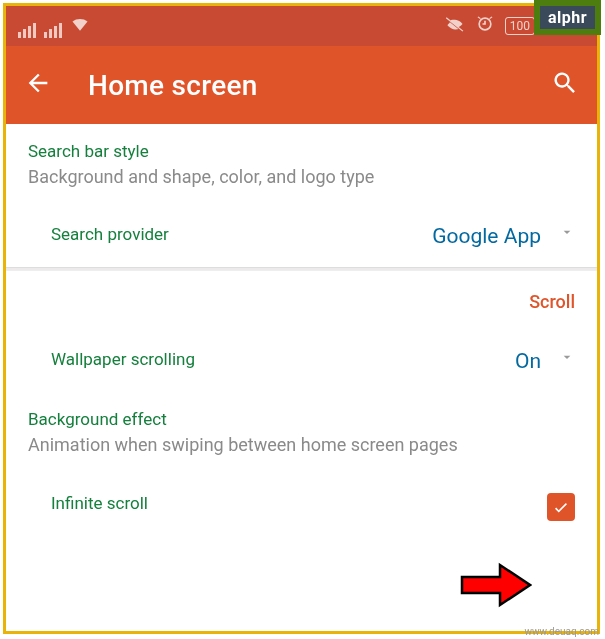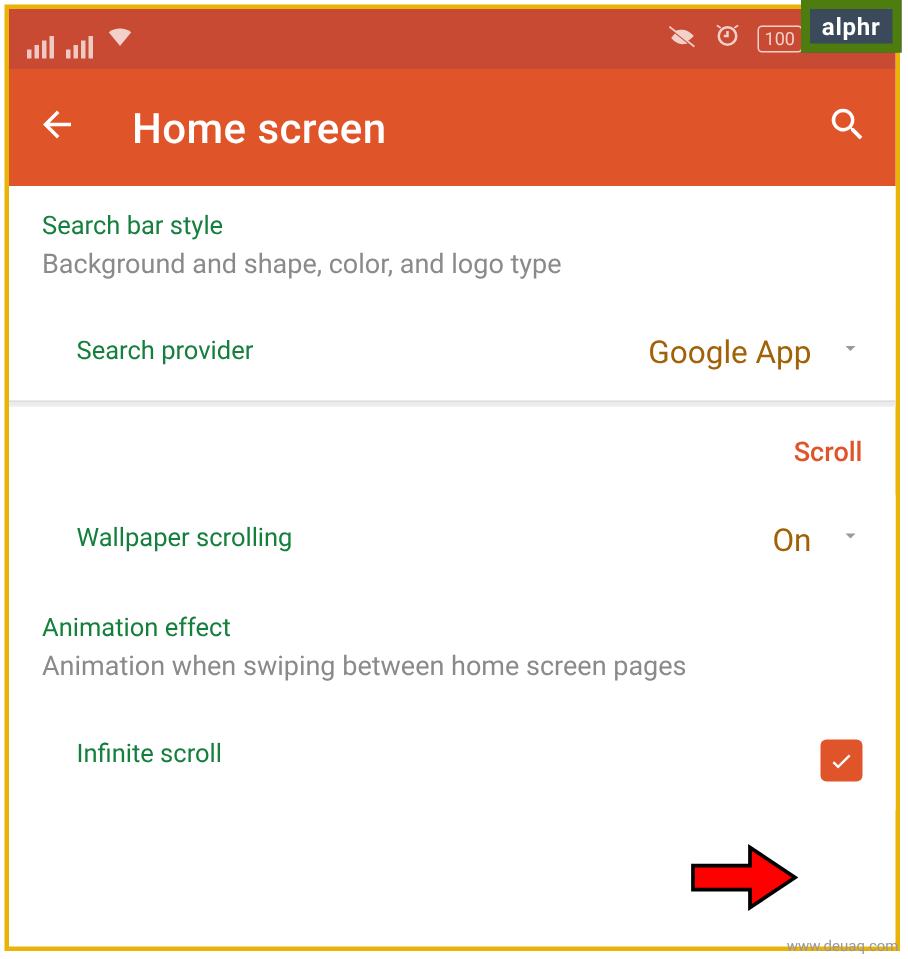--- a/index.html
+++ b/index.html
@@ -56,21 +56,21 @@
   }
   .row-title { font-size: 17px; color: #15803d; }
   .row-sub { font-size: 18px; color: #8a8a8a; margin-top: 4px; line-height:1.3;}
   .row-inline {
     display:flex; align-items:flex-start;
     padding: 19px 22px;
     background:#fff;
     margin-left:23px;
   }
   .row-inline .row-title { flex:1; }
-  .val { font-size: 21px; color:#a16207; margin-right: 18px;}
+  .val { font-size: 21px; color:#0369a1; margin-right: 18px;}
   .chev svg { width:16px; height:16px; fill:#9a9a9a; }
   .divider-thick { height:4px; background:#eceaea; border-top:1px solid #ddd; border-bottom:1px solid #eee;}
   .section-header { padding: 20px 22px 18px; font-size: 18px; color:#e0542a; font-weight:500;text-align:right;}
   .checkbox {
     width:28px; height:28px; background:#e0542a; border-radius:4px;
     display:flex; align-items:center; justify-content:center;
     margin-left:auto;
   }
   .checkbox svg { width:18px; height:18px; fill:#fff; }
   .arrow-ann {
@@ -172,21 +172,21 @@
       <div class="row-title">Wallpaper scrolling</div>
       <div class="val">On</div>
       <div class="chev">
         <svg viewBox="0 0 24 24">
             <path d="M7 10l5 5 5-5z"></path>
           </svg>
       </div>
     </div>
 
     <div class="row">
-      <div class="row-title">Animation effect</div>
+      <div class="row-title">Background effect</div>
       <div class="row-sub">Animation when swiping between home screen pages</div>
     </div>
 
     <div class="row-inline">
       <div class="row-title">Infinite scroll</div>
       <div class="checkbox">
         <svg viewBox="0 0 24 24">
             <path d="M9 16.2l-3.5-3.5L4 14.2 9 19.2 20 8.2l-1.5-1.5z"></path>
           </svg>
       </div>

